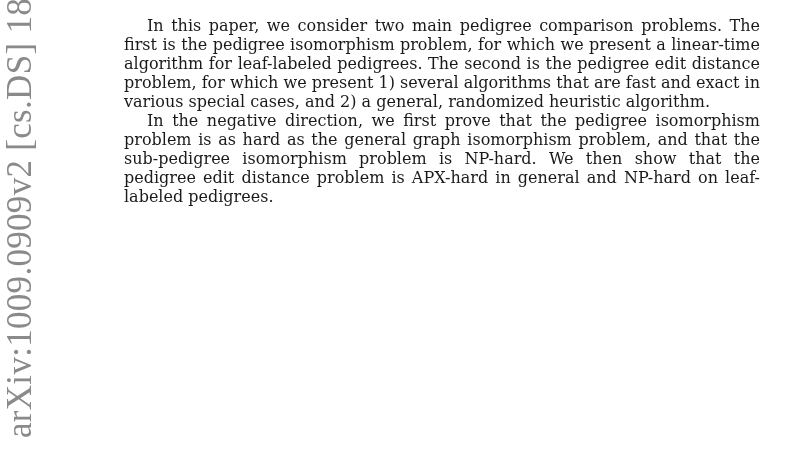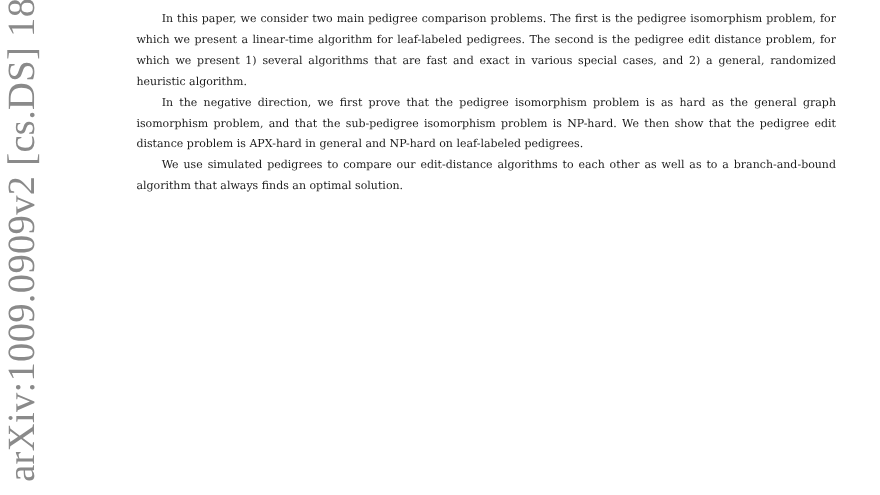--- a/index.html
+++ b/index.html
@@ -30,24 +30,24 @@
     white-space: nowrap;
     font-family: "Liberation Serif", "DejaVu Serif", serif;
     font-size: 35px;
     line-height: 36px;
     color: #8a8a8a;
     letter-spacing: 0.3px;
   }
   .abstract {
     position: absolute;
     left: 124px;
-    top: 8px;
+    top: 16px;
     width: 636px;
     font-family: "DejaVu Serif", "Liberation Serif", serif;
-    font-size: 10px;
+    font-size: 16px;
     line-height: 19px;
     color: #1a1a1a;
     text-align: justify;
   }
   .abstract p {
     margin: 0;
     text-indent: 23px;
     text-align: justify;
     text-align-last: left;
   }
@@ -55,14 +55,13 @@
 </head>
 <body>
 
 <div class="arxiv-stamp">
   <div class="arxiv-stamp-text">arXiv:1009.0909v2  [cs.DS]  18 Oc</div>
 </div>
 
 <div class="abstract">
   <p>In this paper, we consider two main pedigree comparison problems. The first is the pedigree isomorphism problem, for which we present a linear-time algorithm for leaf-labeled pedigrees. The second is the pedigree edit distance problem, for which we present 1) several algorithms that are fast and exact in various special cases, and 2) a general, randomized heuristic algorithm.</p>
   <p>In the negative direction, we first prove that the pedigree isomorphism problem is as hard as the general graph isomorphism problem, and that the sub-pedigree isomorphism problem is NP-hard. We then show that the pedigree edit distance problem is APX-hard in general and NP-hard on leaf-labeled pedigrees.</p>
-  <p>We use simulated pedigrees to compare our edit-distance algorithms to each other as well as to a branch-and-bound algorithm that always finds an optimal solution.</p>
 </div>
 
 </body></html>

